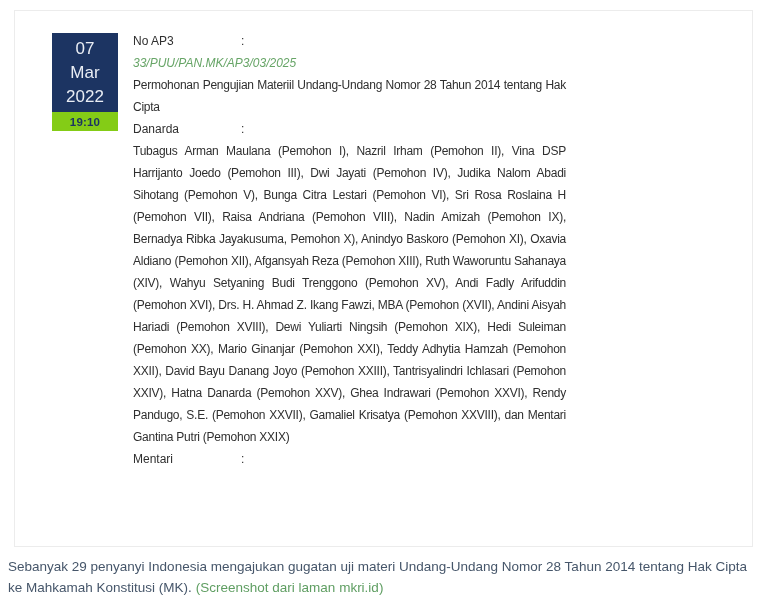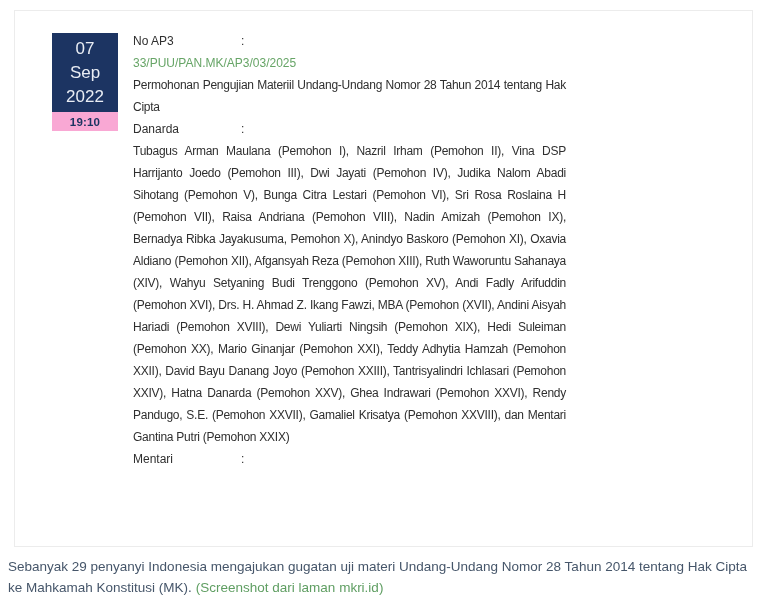--- a/index.html
+++ b/index.html
@@ -35,21 +35,21 @@
     color: #e9edf4;
     height: 79px;
     display: flex;
     flex-direction: column;
     align-items: center;
     justify-content: center;
     font-size: 17px;
     line-height: 24px;
   }
   .badge .time {
-    background: #f9a8d4;
+    background: #84cc16;
     color: #1c3462;
     height: 19px;
     display: flex;
     align-items: center;
     justify-content: center;
     font-size: 11.5px;
     font-weight: 700;
     letter-spacing: 0.2px;
   }
 
@@ -66,20 +66,21 @@
   }
   .fvalue {
     text-align: justify;
     letter-spacing: -0.25px;
   }
   .link {
     color: #67a567;
     text-decoration: none;
     cursor: pointer;
     letter-spacing: 0;
+    font-style: italic;
   }
 
   
   .caption {
     margin: 9px 10px 0 8px;
     font-size: 13.5px;
     line-height: 21px;
     color: #46566a;
   }
   .caption .src {
@@ -88,21 +89,21 @@
   }
 </style>
 </head>
 <body>
 
 <div class="shot">
 
   <div class="badge">
     <div class="date">
       <span>07</span>
-      <span>Sep</span>
+      <span>Mar</span>
       <span>2022</span>
     </div>
     <div class="time">
       <span>19:10</span>
     </div>
   </div>
 
   <div class="record">
 
     <div class="frow">

